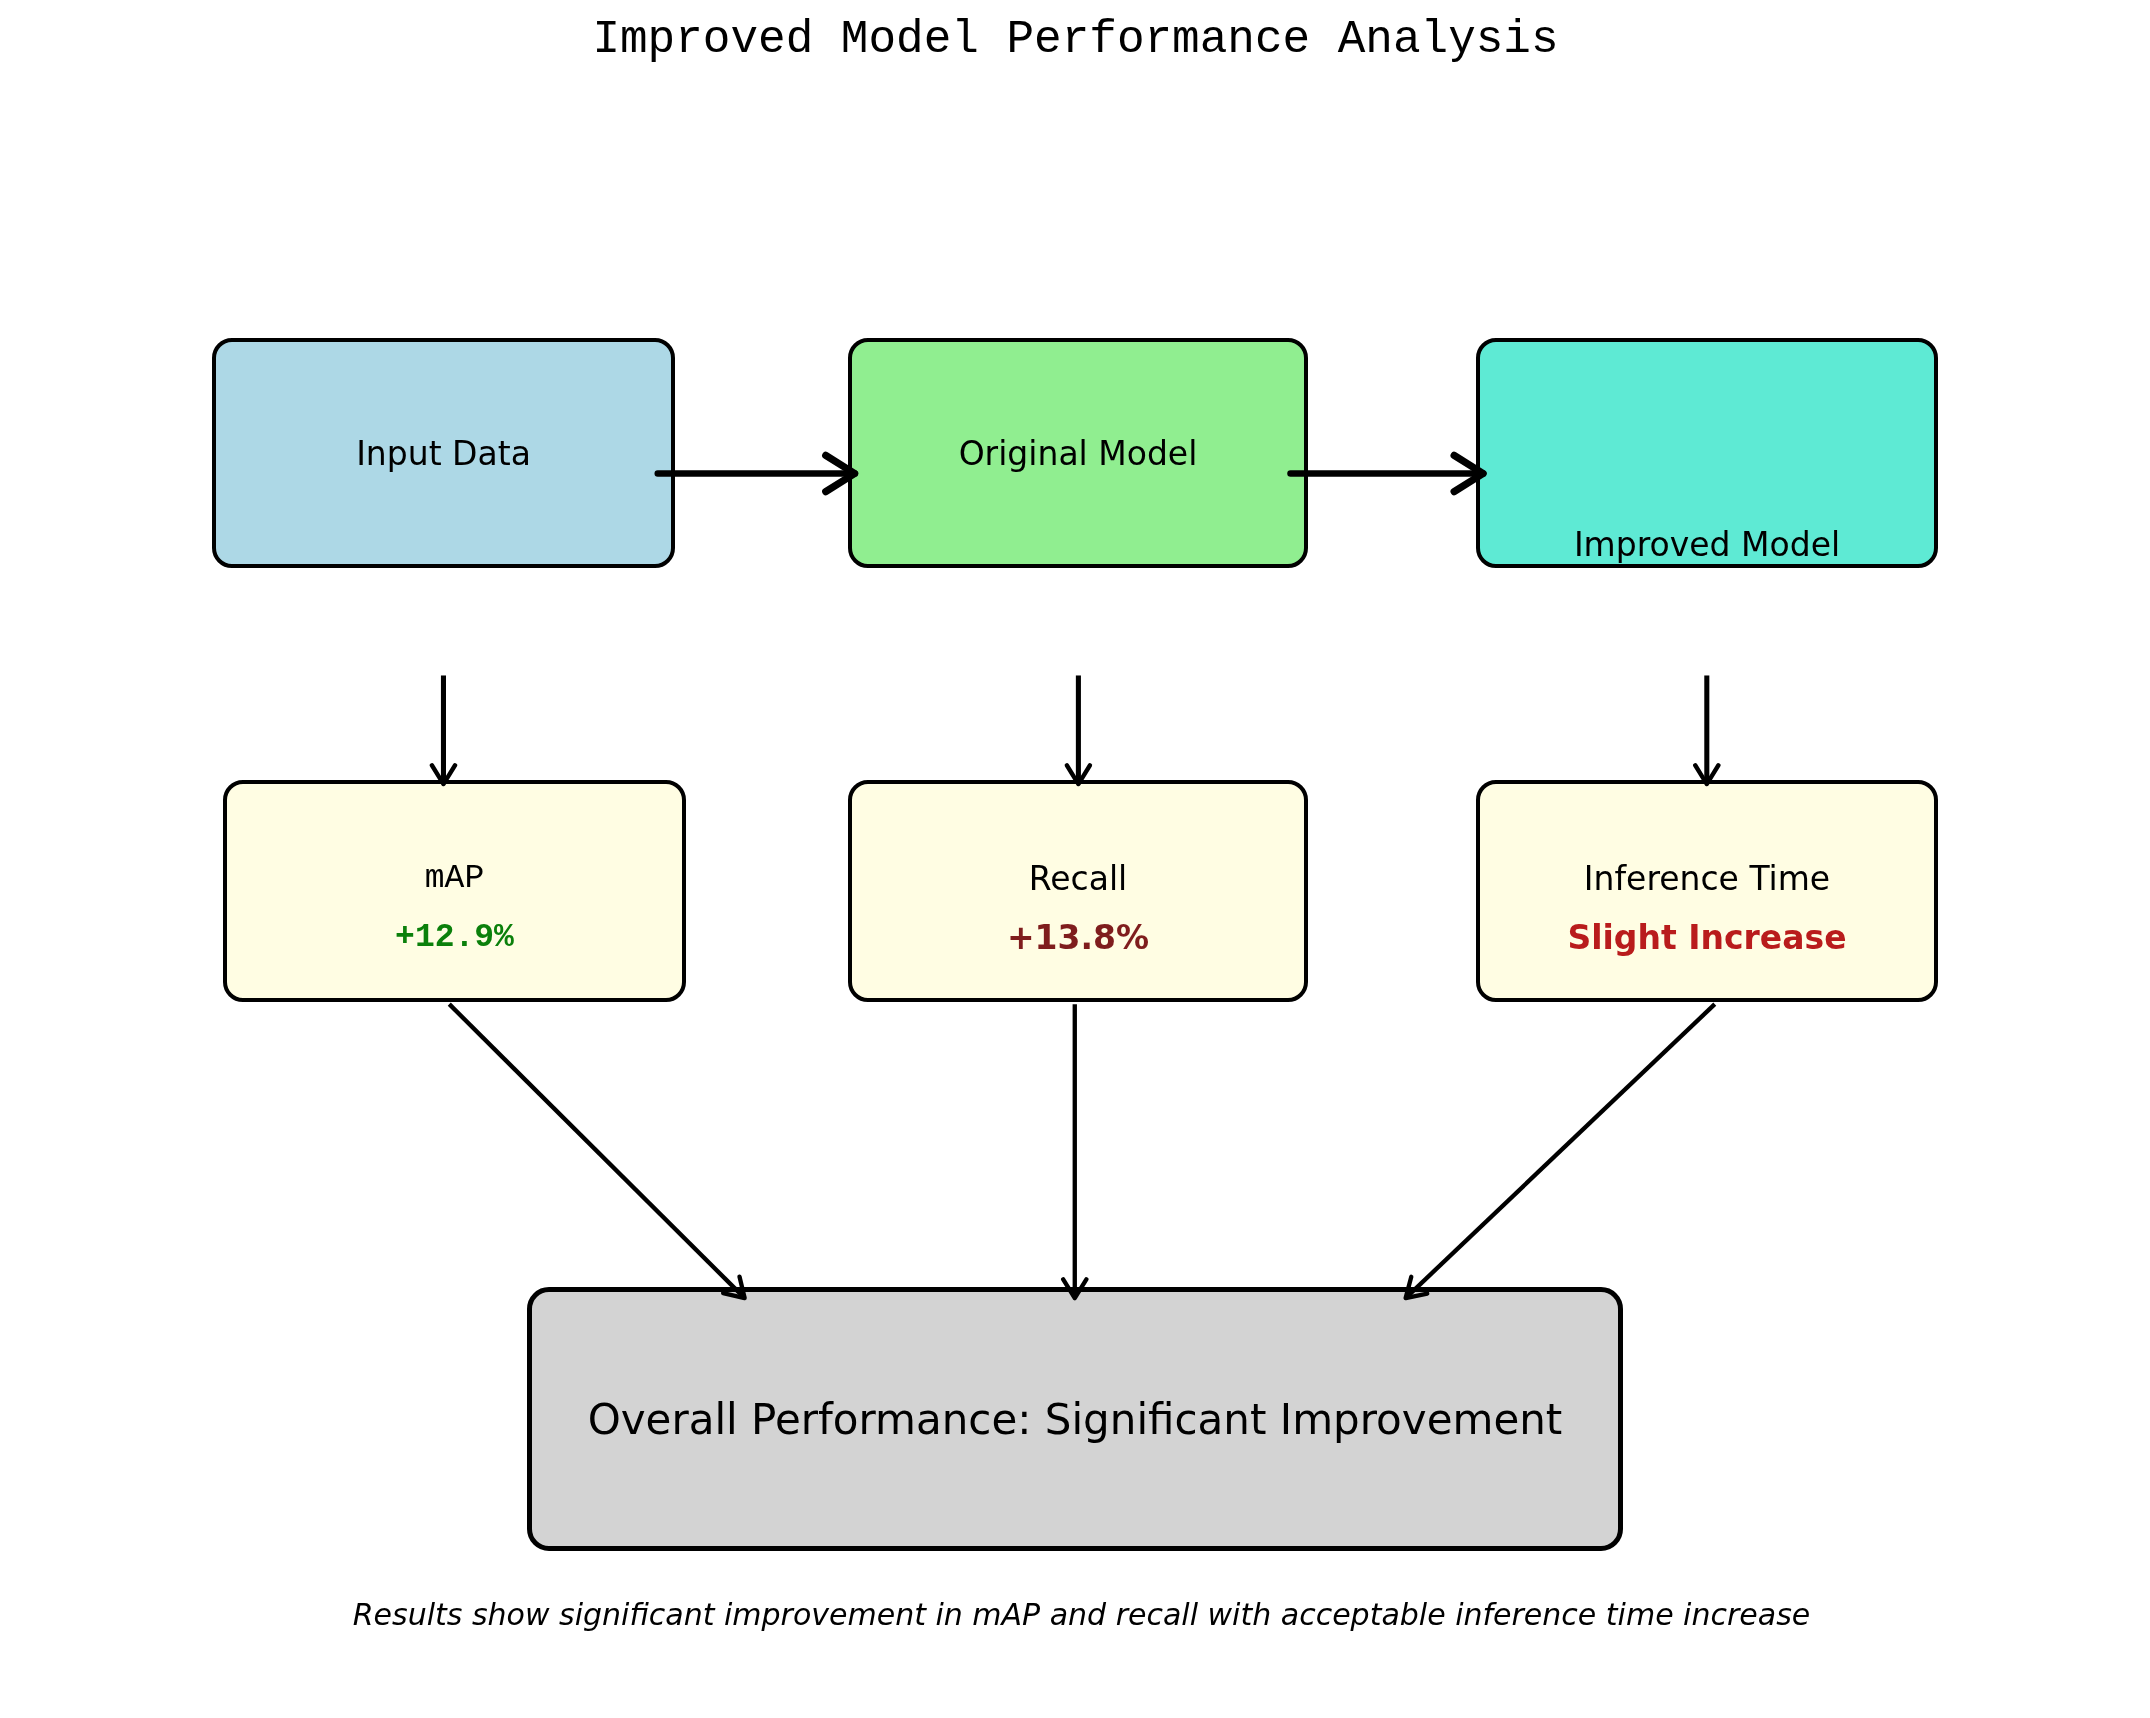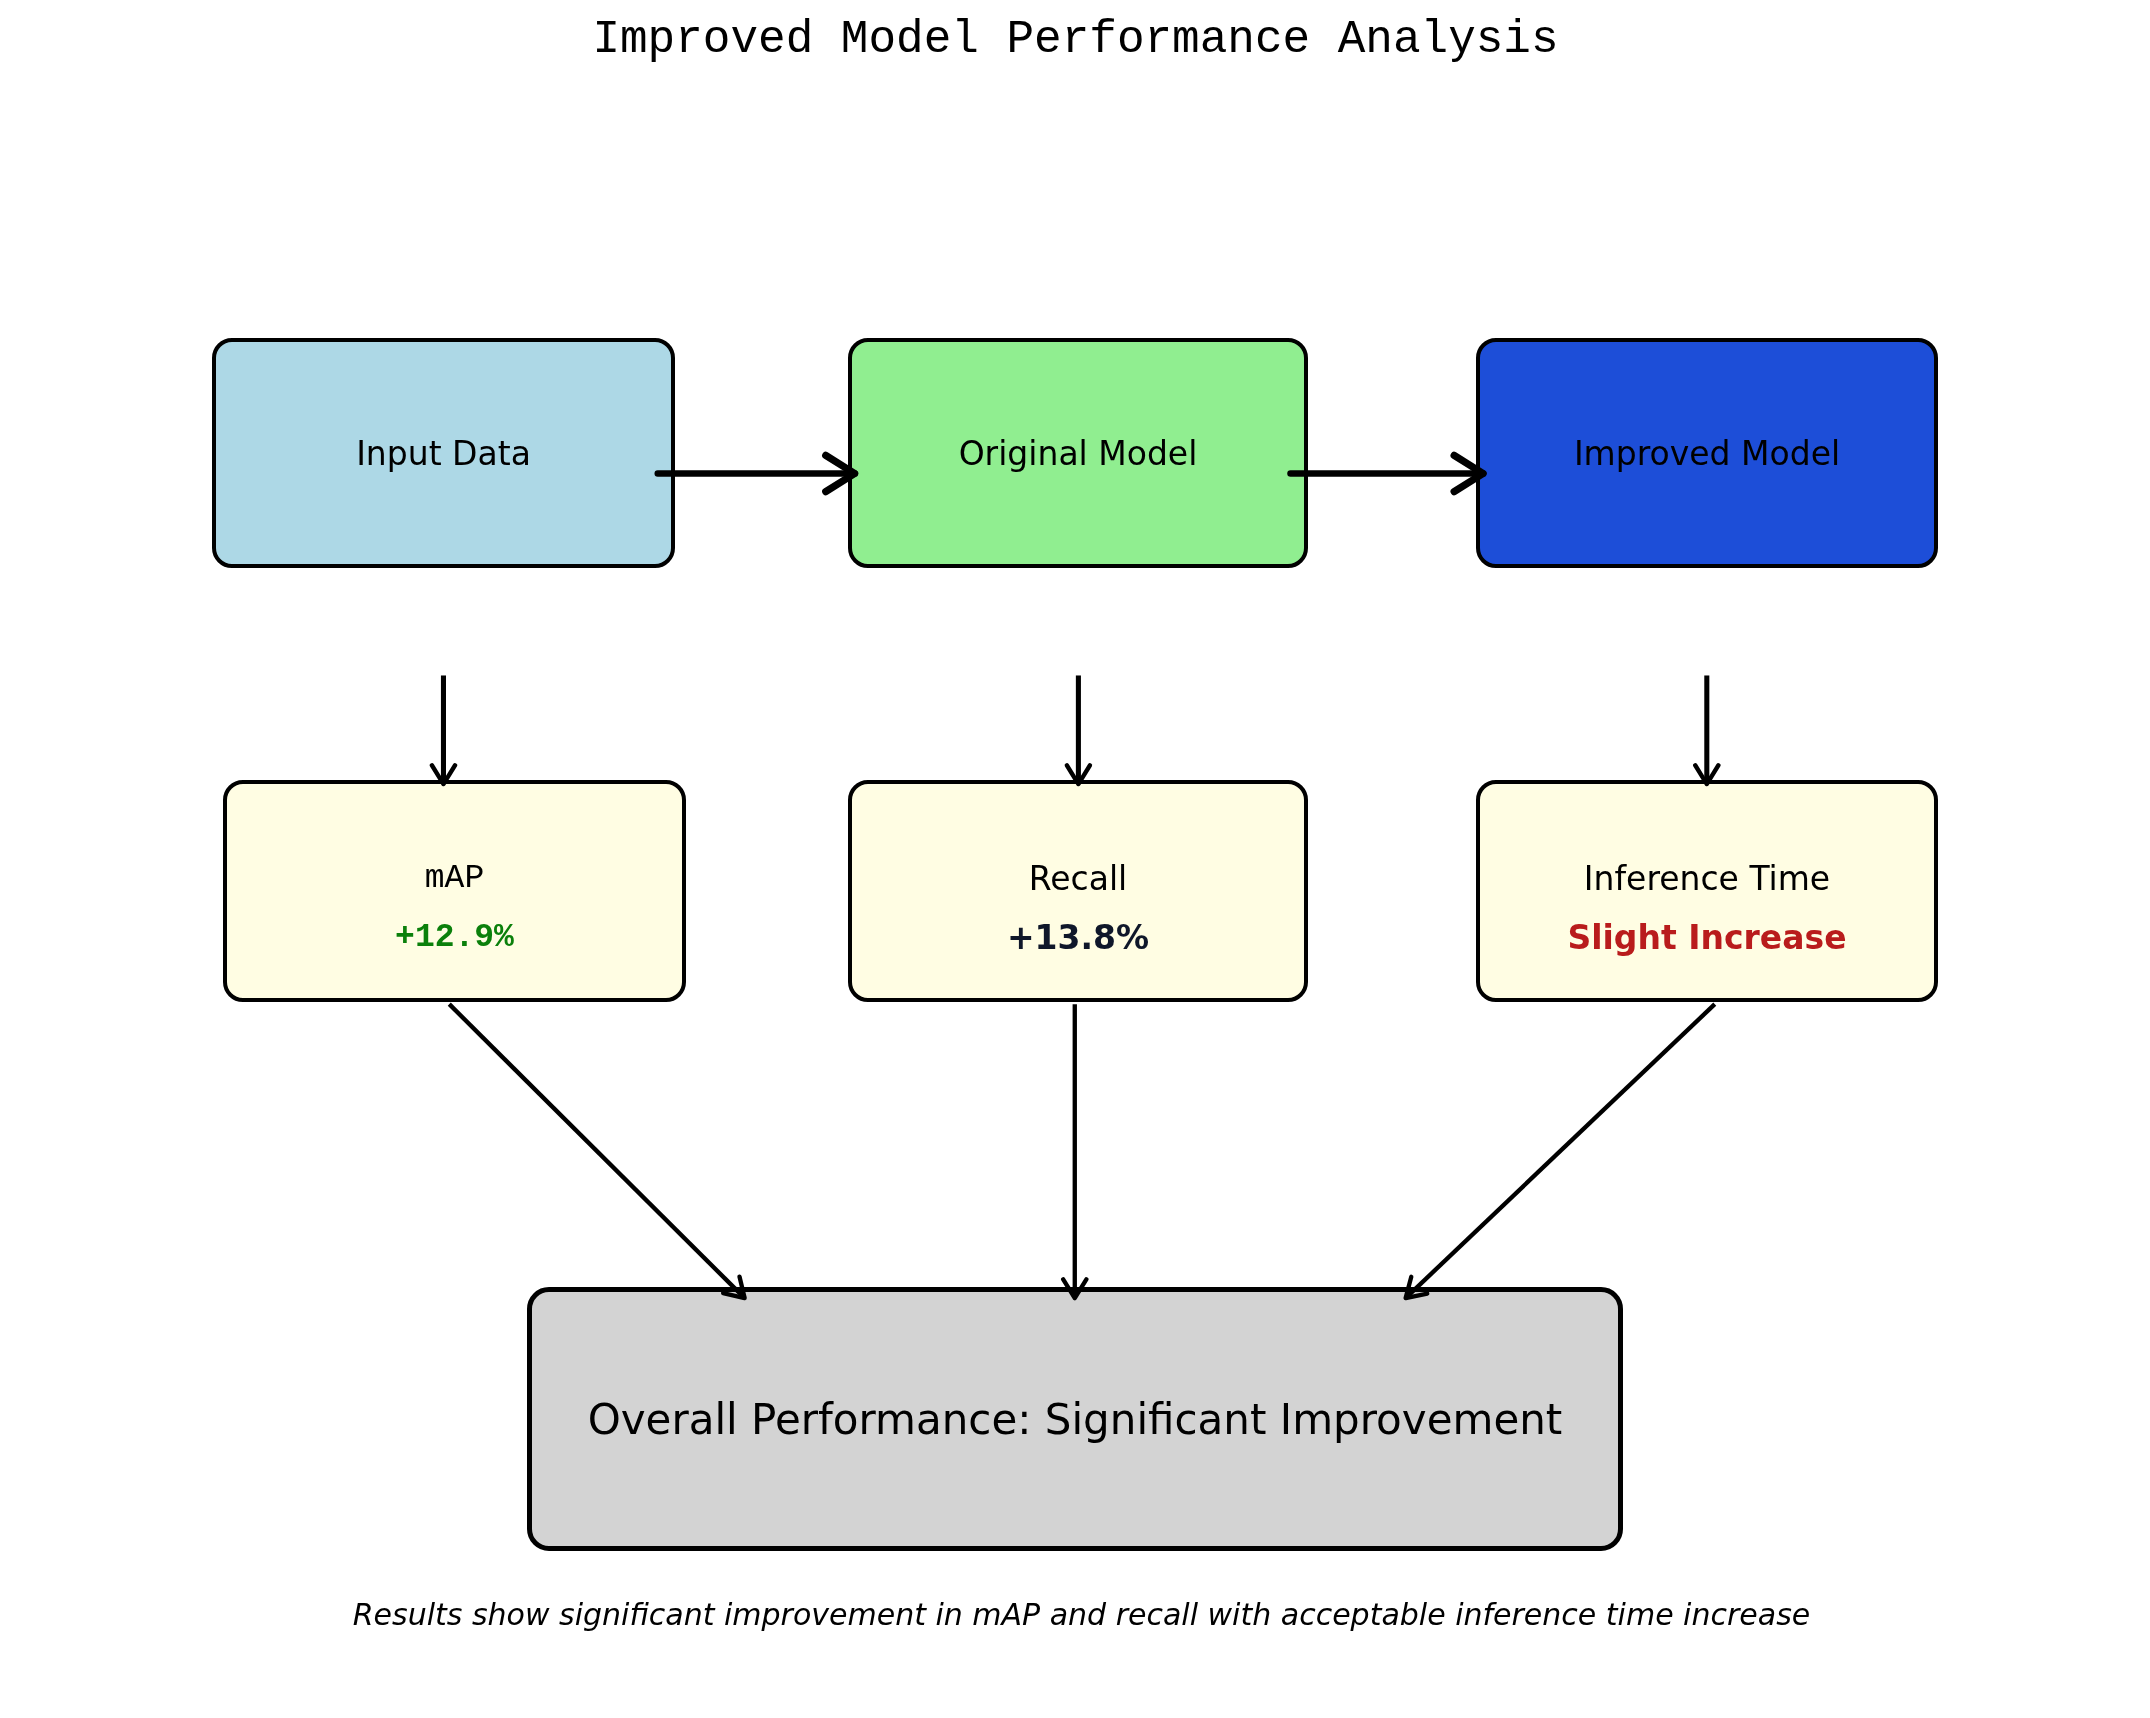--- a/index.html
+++ b/index.html
@@ -108,31 +108,31 @@
 <div id="canvas">
 
   <div class="title">Improved Model Performance Analysis</div>
 
   <div class="flow-box" id="node-input" style="background-color: rgb(173, 216, 230);">
     <span class="node-label">Input Data</span>
   </div>
   <div class="flow-box" id="node-original" style="background-color: rgb(144, 238, 144); align-items: center;">
     <span class="node-label">Original Model</span>
   </div>
-  <div class="flow-box" id="node-improved" style="background-color: #1d4ed8;">
+  <div class="flow-box" id="node-improved" style="background-color: #5eead4; align-items: flex-end;">
     <span class="node-label">Improved Model</span>
   </div>
 
   <div class="metric-box" id="node-map" style="background-color: rgb(255, 253, 227);">
     <span class="metric-label">mAP</span>
     <span class="metric-value" style="color: rgb(11, 128, 11);">+12.9%</span>
   </div>
   <div class="metric-box" id="node-recall" style="background-color: rgb(255, 253, 227);">
     <span class="metric-label">Recall</span>
-    <span class="metric-value" style="color: #0f172a;">+13.8%</span>
+    <span class="metric-value" style="color: #7f1d1d;">+13.8%</span>
   </div>
   <div class="metric-box" id="node-inference" style="background-color: rgb(255, 253, 227);">
     <span class="metric-label">Inference Time</span>
     <span class="metric-value" style="color: #b91c1c;">Slight Increase</span>
   </div>
 
   <div class="summary-box" id="node-overall" style="background-color: rgb(211, 211, 211);">
     <span class="summary-label">Overall Performance: Significant Improvement</span>
   </div>
 

